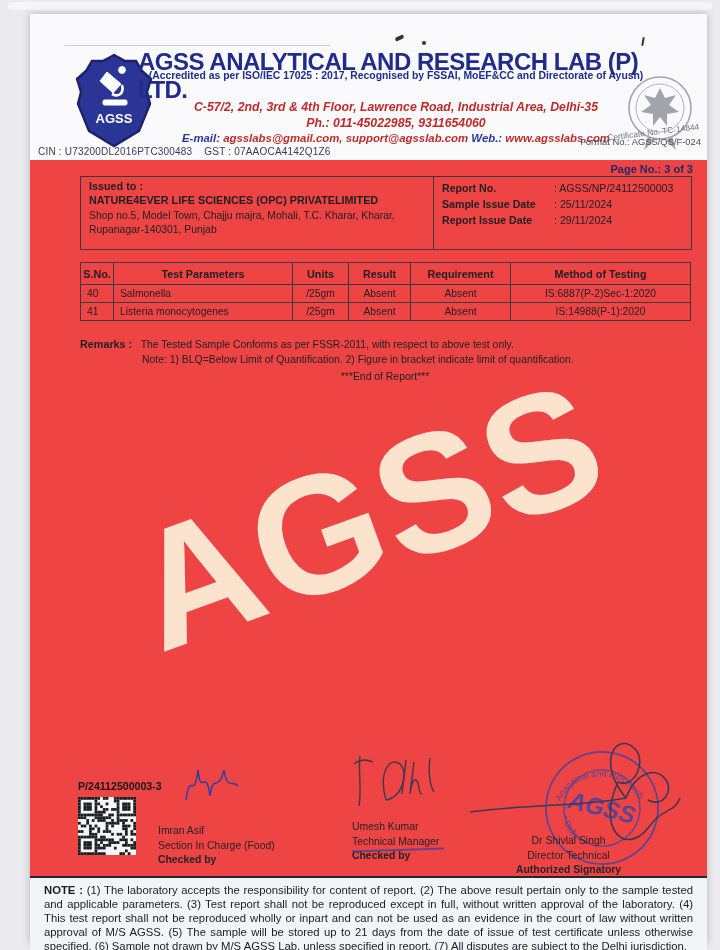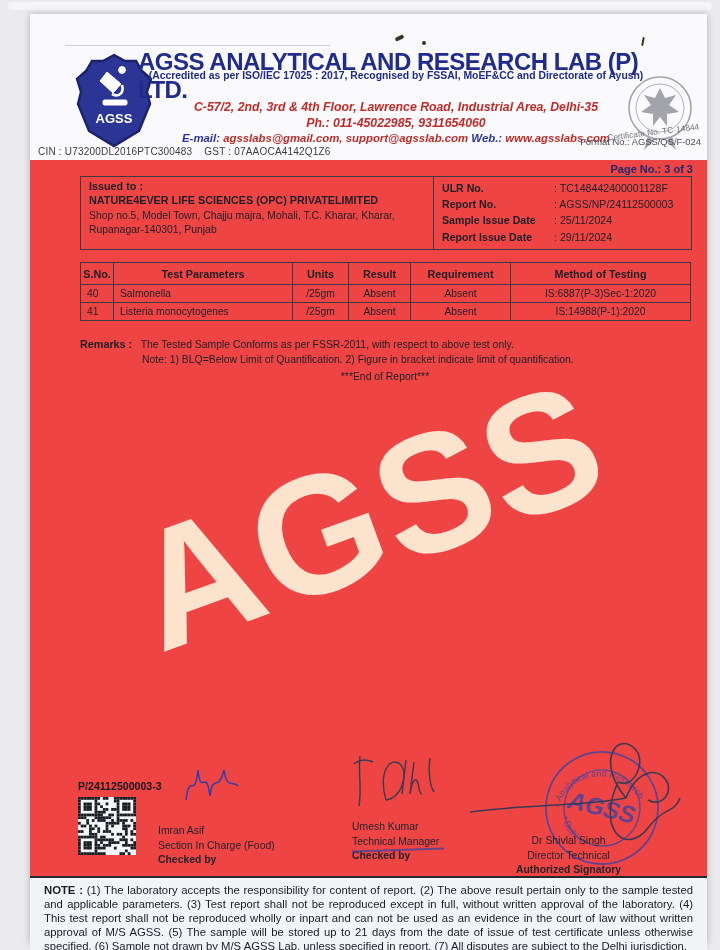--- a/index.html
+++ b/index.html
@@ -129,24 +129,20 @@
         <div class="ibleft">
           <div class="iblabel">Issued to :</div>
           <div class="ibcompany">NATURE4EVER LIFE SCIENCES (OPC) PRIVATELIMITED</div>
           <div class="ibaddr">
             <span>Shop no.5, Model Town, Chajju majra, Mohali, T.C. Kharar, Kharar,</span><br>
             <span>Rupanagar-140301, Punjab</span>
           </div>
         </div>
         <div class="ibright">
           <div class="ibrow">
-            <span class="ibrlabel">ULR No.</span>
-            <span class="ibrvalue">: TC148442400001128F</span>
-          </div>
-          <div class="ibrow">
             <span class="ibrlabel">Report No.</span>
             <span class="ibrvalue">: AGSS/NP/24112500003</span>
           </div>
           <div class="ibrow">
             <span class="ibrlabel">Sample Issue Date</span>
             <span class="ibrvalue">: 25/11/2024</span>
           </div>
           <div class="ibrow">
             <span class="ibrlabel">Report Issue Date</span>
             <span class="ibrvalue">: 29/11/2024</span>
@@ -173,21 +169,21 @@
             <th>Method of Testing</th>
           </tr>
         </thead>
         <tbody>
           <tr>
             <td class="left">40</td>
             <td class="left">Salmonella</td>
             <td>/25gm</td>
             <td>Absent</td>
             <td>Absent</td>
-            <td>IS:6887(P-3)Sec-1:2020</td>
+            <td>IS:6887(P-2)Sec-1:2020</td>
           </tr>
           <tr>
             <td class="left">41</td>
             <td class="left">Listeria monocytogenes</td>
             <td>/25gm</td>
             <td>Absent</td>
             <td>Absent</td>
             <td>IS:14988(P-1):2020</td>
           </tr>
         </tbody>

